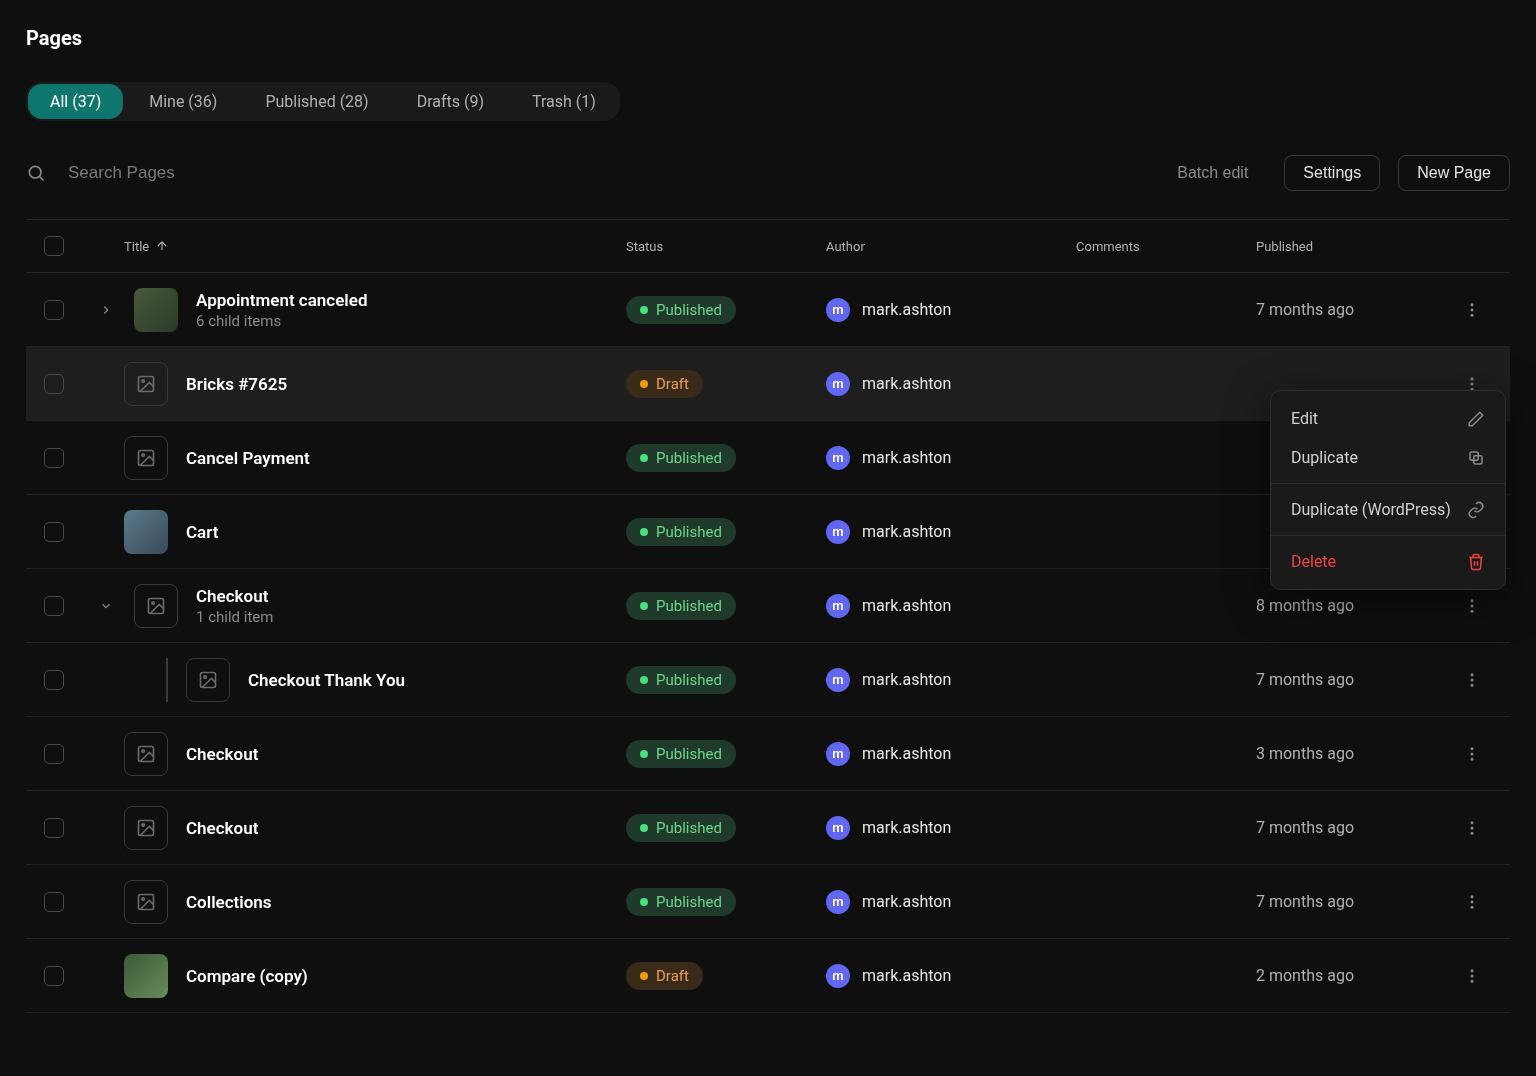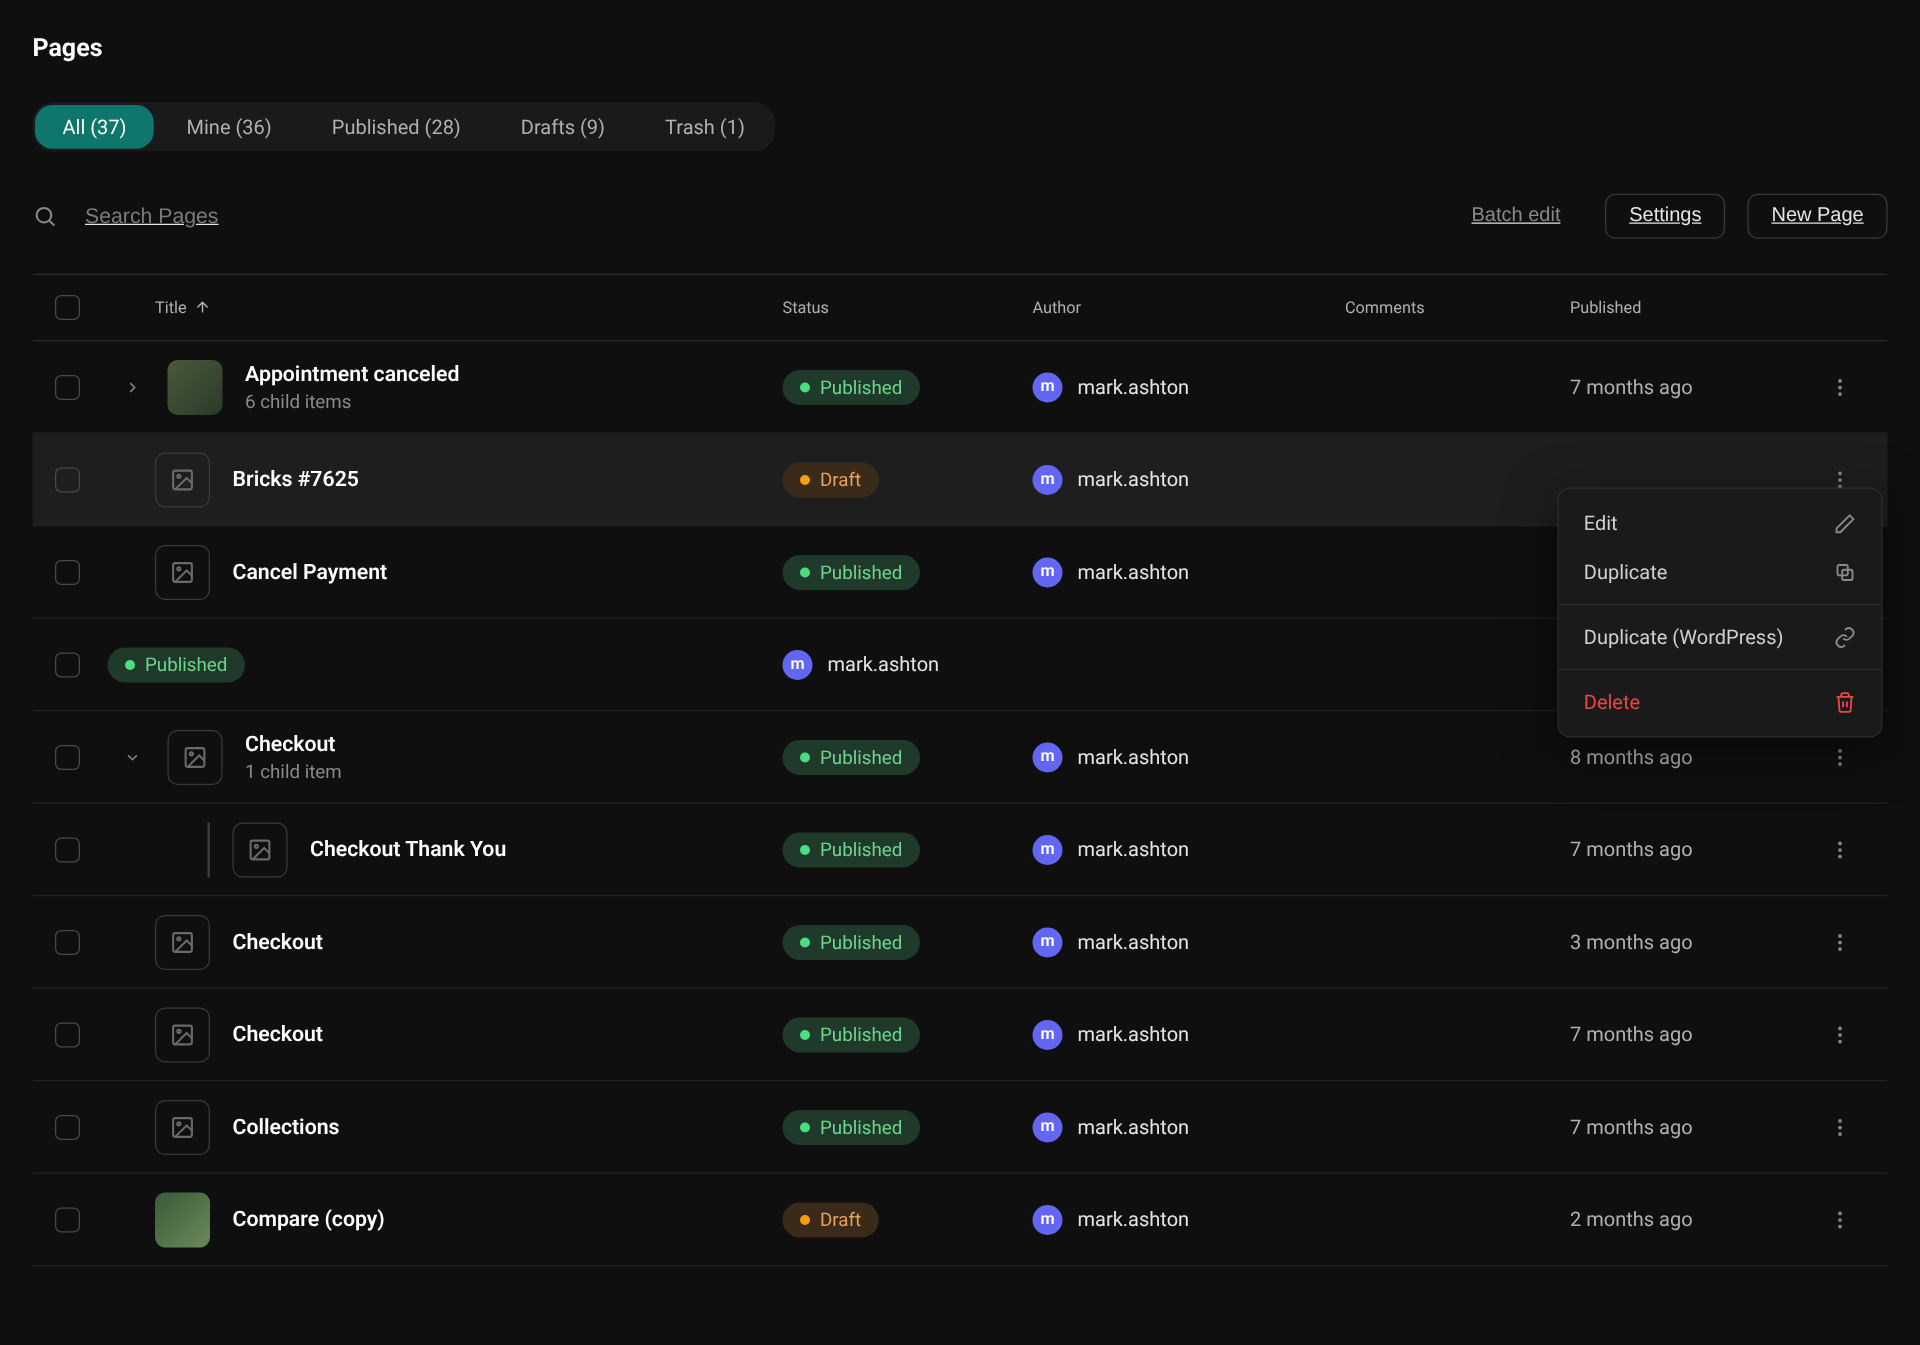--- a/index.html
+++ b/index.html
@@ -37,21 +37,20 @@
 }
 .tab.active {
   background: #0f766e;
   color: #fff;
 }
 .toolbar-row {
   display: flex;
   align-items: center;
   gap: 18px;
   margin-bottom: 28px;
-  text-decoration: underline;
 }
 .search-wrap {
   display: flex;
   align-items: center;
   gap: 22px;
   flex: 1;
 }
 .search-icon { width: 20px; height: 20px; color: #8a8a8a; }
 .search-input {
   background: transparent;
@@ -175,21 +174,21 @@
   display: flex;
   align-items: center;
   justify-content: center;
   color: #8a8a8a;
   cursor: pointer;
 }
 .context-menu {
   position: absolute;
   top: 390px;
   right: 30px;
-  width: 260px;
+  width: 236px;
   background: #1a1a1a;
   border: 1px solid #2e2e2e;
   border-radius: 10px;
   box-shadow: 0 10px 40px rgba(0,0,0,0.5);
   padding: 8px 0;
   z-index: 100;
 }
 .menu-item {
   display: flex;
   align-items: center;
@@ -357,20 +356,26 @@
             <circle cx="12" cy="12" r="2"></circle>
             <circle cx="12" cy="19" r="2"></circle>
           </svg>
         </div>
       </div>
     </div>
     <div class="row">
       <div>
         <div class="checkbox"></div>
       </div>
+      <div class="title-cell">
+        <div class="thumb img2"></div>
+        <div>
+          <div class="title-text">Cart</div>
+        </div>
+      </div>
       <div><span class="badge published">
           <span class="dot green"></span>
           <span>Published</span>
         </span></div>
       <div class="author-cell">
         <div class="avatar">m</div>
         <span>mark.ashton</span>
       </div>
       <div></div>
       <div class="published-cell"></div>

